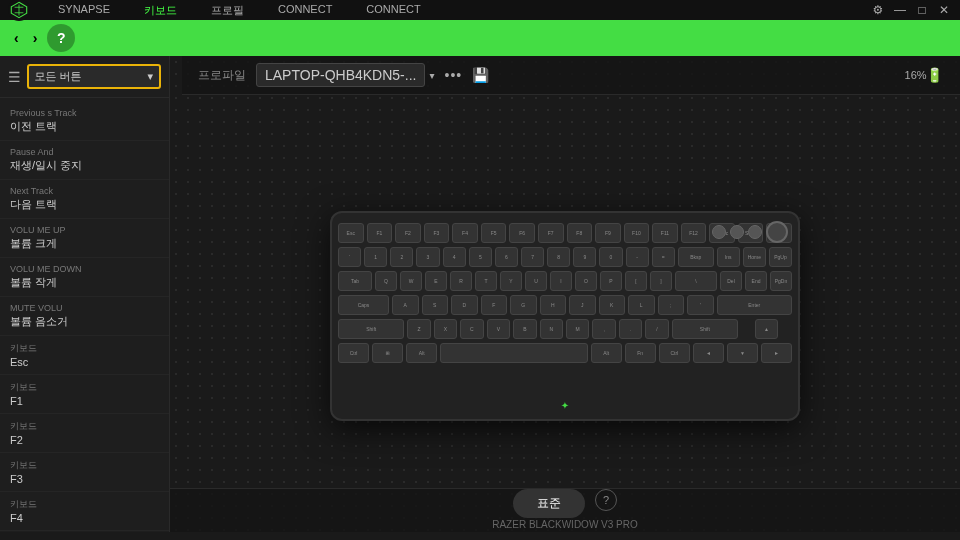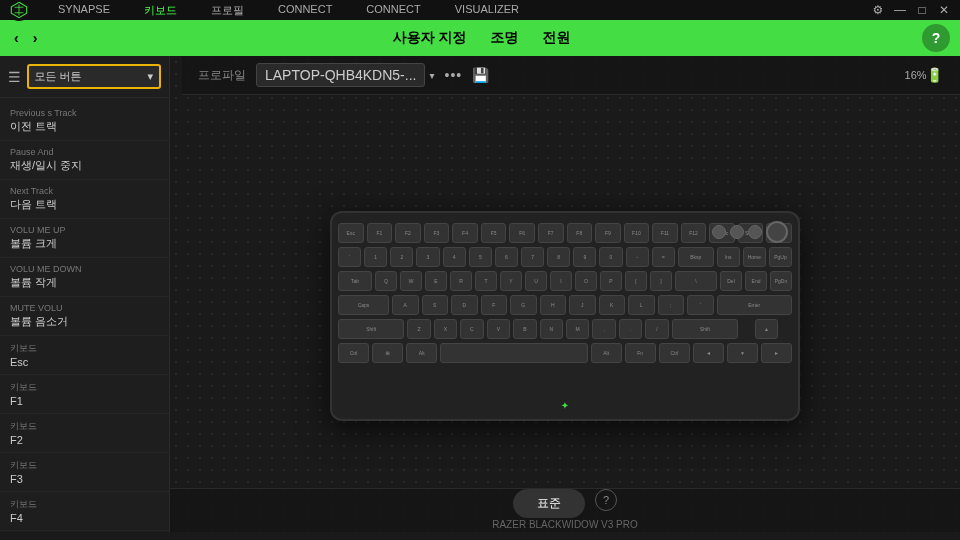--- a/index.html
+++ b/index.html
@@ -360,38 +360,32 @@
       <path d="M20 6 L34 14 L34 26 L20 34 L6 26 L6 14 Z" fill="none" stroke="#44dd44" stroke-width="2"></path>
       <path d="M20 10 L20 30 M12 15 L28 15 M12 25 L28 25" stroke="#44dd44" stroke-width="1.5"></path>
     </svg>
   </div>
   <div class="title-bar-nav">
     <span>SYNAPSE</span>
     <span class="active">키보드</span>
     <span>프로필</span>
     <span>CONNECT</span>
     <span>CONNECT</span>
-    <span>VISUALIZER</span>
   </div>
   <div class="title-bar-controls">
     <div class="tb-btn">⚙</div>
     <div class="tb-btn">—</div>
     <div class="tb-btn">□</div>
     <div class="tb-btn close">✕</div>
   </div>
 </div>
 
 <div class="sub-nav">
   <div class="sub-nav-arrow">‹</div>
   <div class="sub-nav-arrow">›</div>
-  <div class="sub-nav-tabs">
-    <span>사용자 지정</span>
-    <span>조명</span>
-    <span>전원</span>
-  </div>
   <div class="sub-nav-help">?</div>
 </div>
 
 <div class="main-layout">
 
   <div class="sidebar">
     <div class="sidebar-header">
       <div class="sidebar-menu-icon">☰</div>
       <div class="sidebar-dropdown">
         <span>모든 버튼</span>

